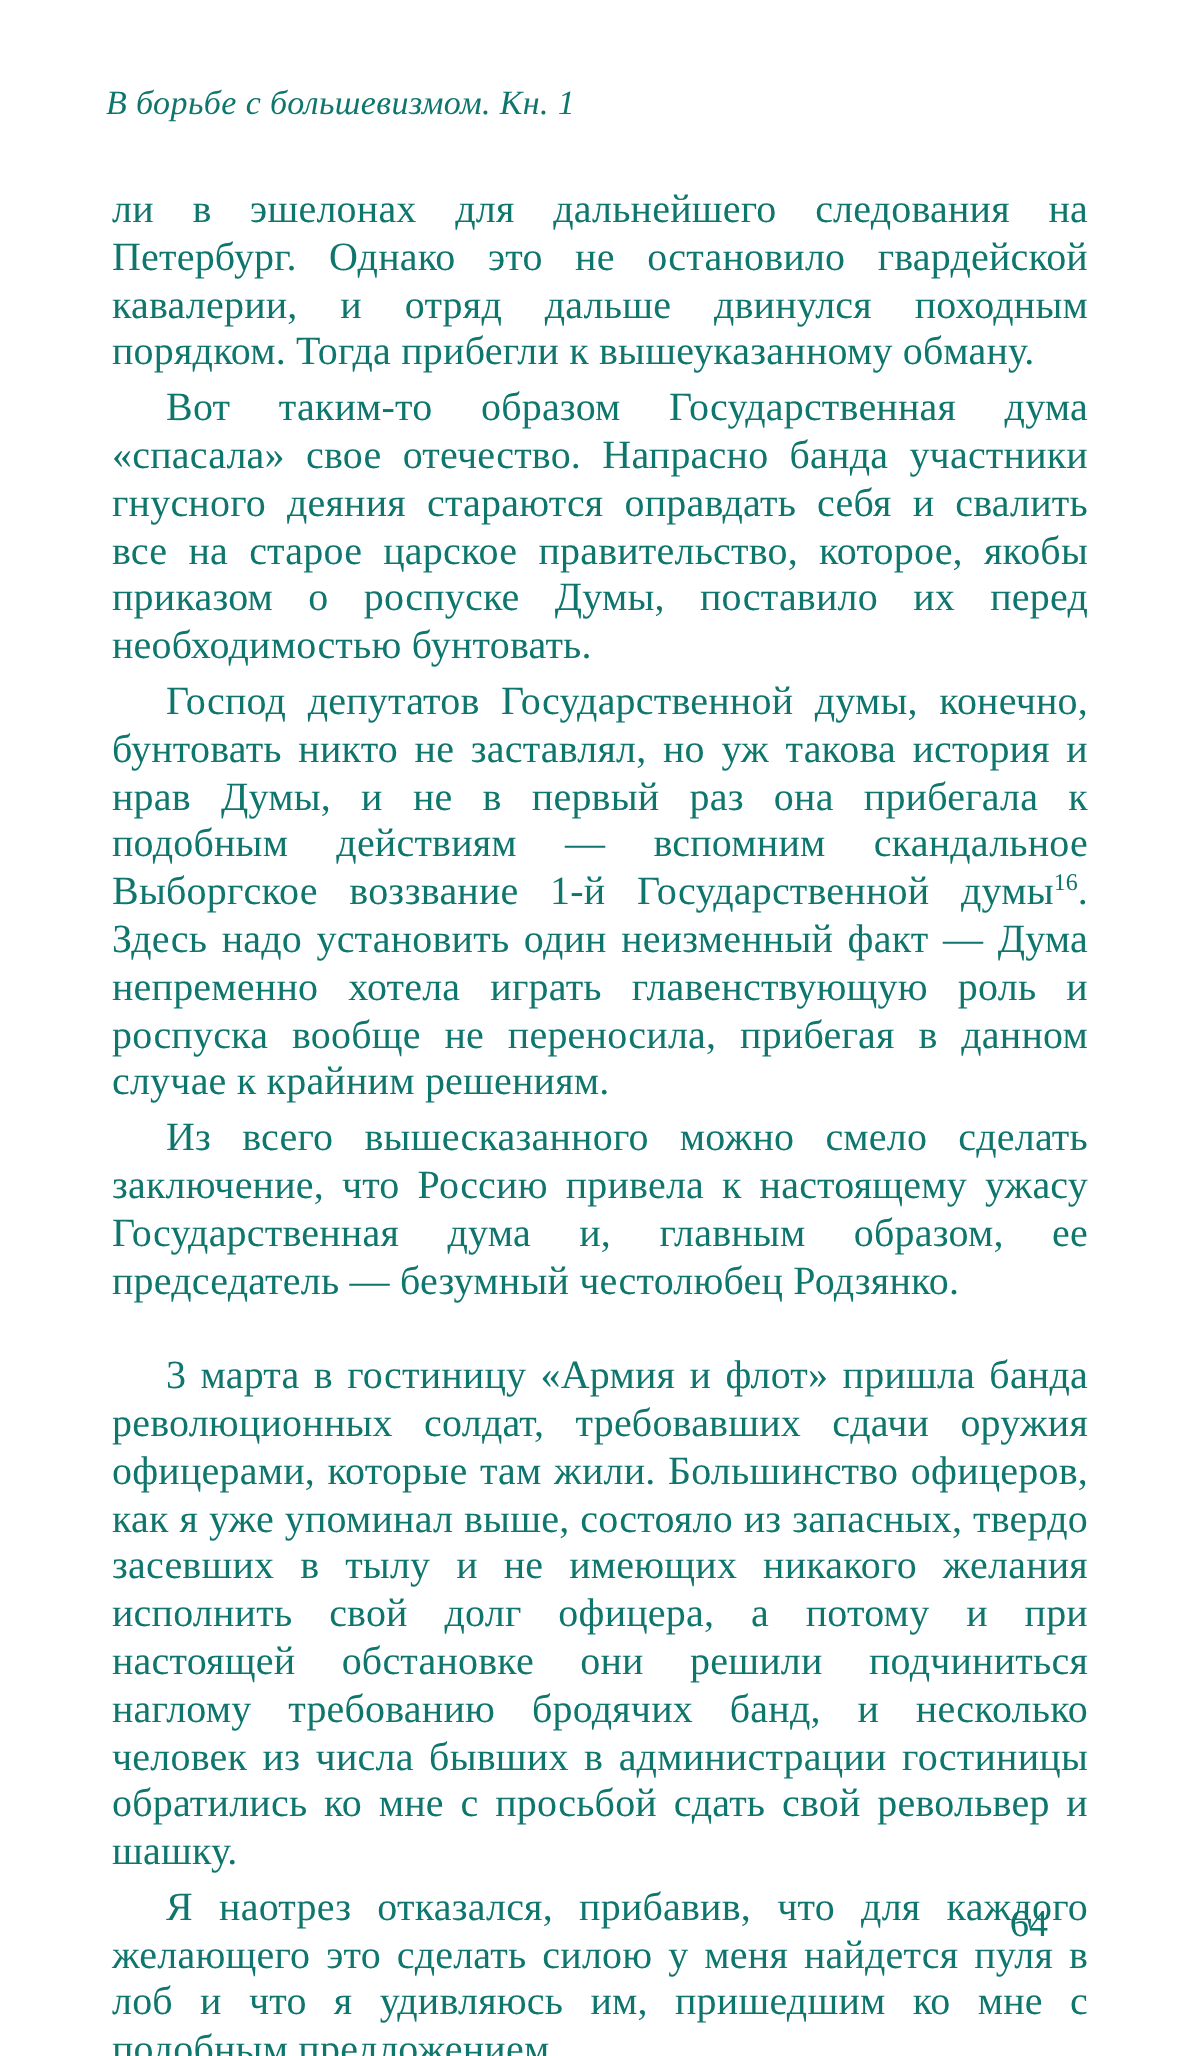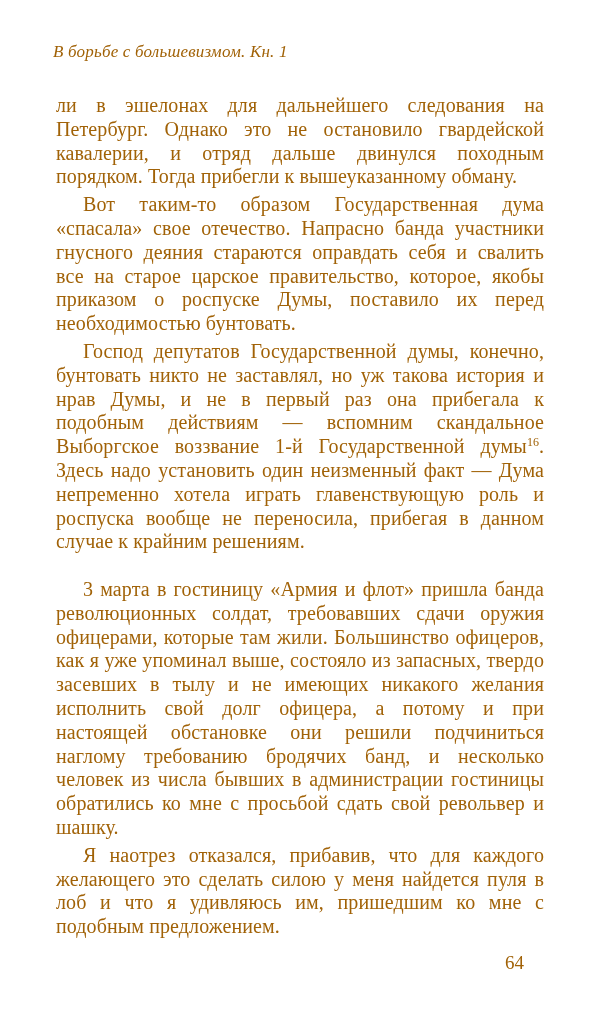--- a/index.html
+++ b/index.html
@@ -7,21 +7,21 @@
     padding: 0;
     background: #ffffff;
   }
   .page {
     position: relative;
     width: 600px;
     height: 1028px;
     background: #ffffff;
     overflow: hidden;
     font-family: "Liberation Serif", "DejaVu Serif", serif;
-    color: #a16207;
+    color: #0f766e;
   }
   .running-head {
     position: absolute;
     top: 42px;
     left: 53px;
     font-size: 17px;
     font-style: italic;
     letter-spacing: 0.2px;
     white-space: nowrap;
   }
@@ -63,18 +63,19 @@
 </head>
 <body>
 
 <div class="page">
   <div class="running-head">В борьбе с большевизмом. Кн. 1</div>
 
   <div class="body-text">
       <p class=""><span>ли в эшелонах для дальнейшего следования на Петербург. Однако это не остановило гвардейской кавалерии, и отряд дальше двинулся походным порядком. Тогда прибегли к вышеуказанному обману.</span></p>
       <p class="indent"><span>Вот таким-то образом Государственная дума «спасала» свое отечество. Напрасно банда участники гнусного деяния стараются оправдать себя и свалить все на старое царское правительство, которое, якобы приказом о роспуске Думы, поставило их перед необходимостью бунтовать.</span></p>
       <p class="indent"><span>Господ депутатов Государственной думы, конечно, бунтовать никто не заставлял, но уж такова история и нрав Думы, и не в первый раз она прибегала к подобным действиям — вспомним скандальное Выборгское воззвание 1-й Государственной думы</span><sup>16</sup><span>. Здесь надо установить один неизменный факт — Дума непременно хотела играть главенствующую роль и роспуска вообще не переносила, прибегая в данном случае к крайним решениям.</span></p>
+      <p class="indent"><span>Из всего вышесказанного можно смело сделать заключение, что Россию привела к настоящему ужасу Государственная дума и, главным образом, ее председатель — безумный честолюбец Родзянко.</span></p>
       <p class="indent section-break"><span>3 марта в гостиницу «Армия и флот» пришла банда революционных солдат, требовавших сдачи оружия офицерами, которые там жили. Большинство офицеров, как я уже упоминал выше, состояло из запасных, твердо засевших в тылу и не имеющих никакого желания исполнить свой долг офицера, а потому и при настоящей обстановке они решили подчиниться наглому требованию бродячих банд, и несколько человек из числа бывших в администрации гостиницы обратились ко мне с просьбой сдать свой револьвер и шашку.</span></p>
       <p class="indent"><span>Я наотрез отказался, прибавив, что для каждого желающего это сделать силою у меня найдется пуля в лоб и что я удивляюсь им, пришедшим ко мне с подобным предложением.</span></p>
     </div>
 
   <div class="page-number">64</div>
 </div>
 
 </body></html>

